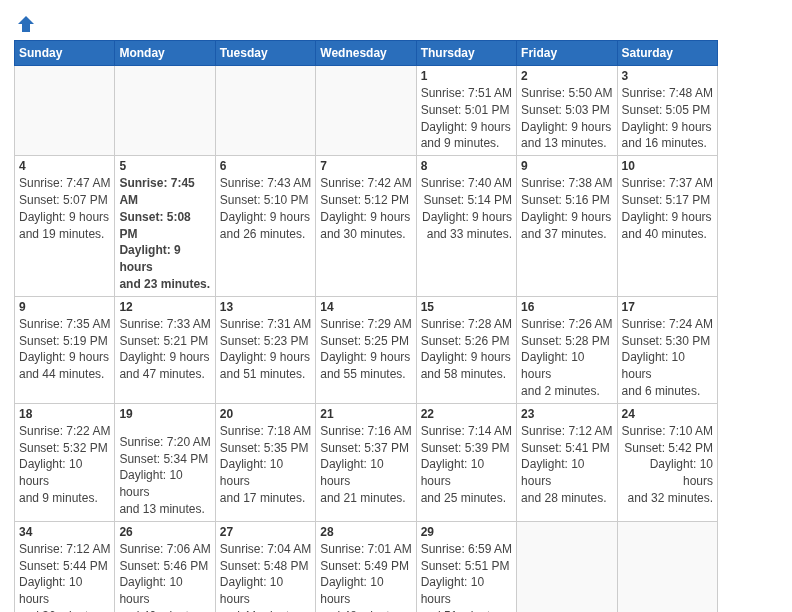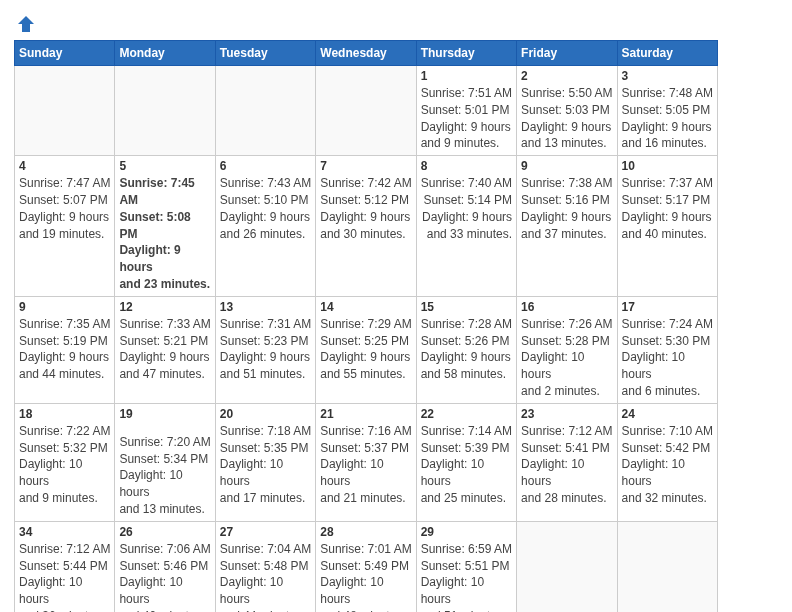--- a/index.html
+++ b/index.html
@@ -302,21 +302,21 @@
           </td>
           <td>
             <span class="day-number">23</span>
             <div class="day-info" style="white-space: pre-line;">Sunrise: 7:12 AM
 Sunset: 5:41 PM
 Daylight: 10 hours
 and 28 minutes.</div>
           </td>
           <td>
             <span class="day-number">24</span>
-            <div class="day-info" style="white-space: pre-line;">Sunrise: 7:10 AM
+            <div class="day-info" style="white-space: pre-line; text-align: right;">Sunrise: 7:10 AM
 Sunset: 5:42 PM
 Daylight: 10 hours
 and 32 minutes.</div>
           </td>
         </tr>
         <tr>
           <td>
             <span class="day-number">34</span>
             <div class="day-info" style="white-space: pre-line;">Sunrise: 7:12 AM
 Sunset: 5:44 PM

